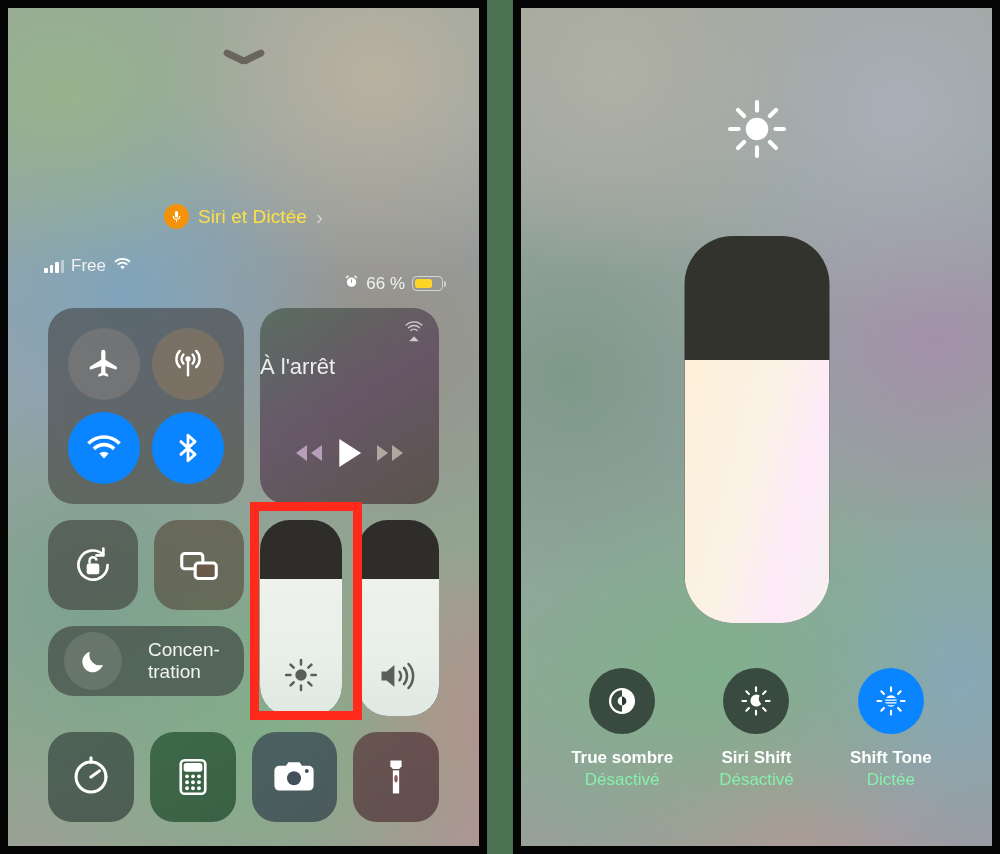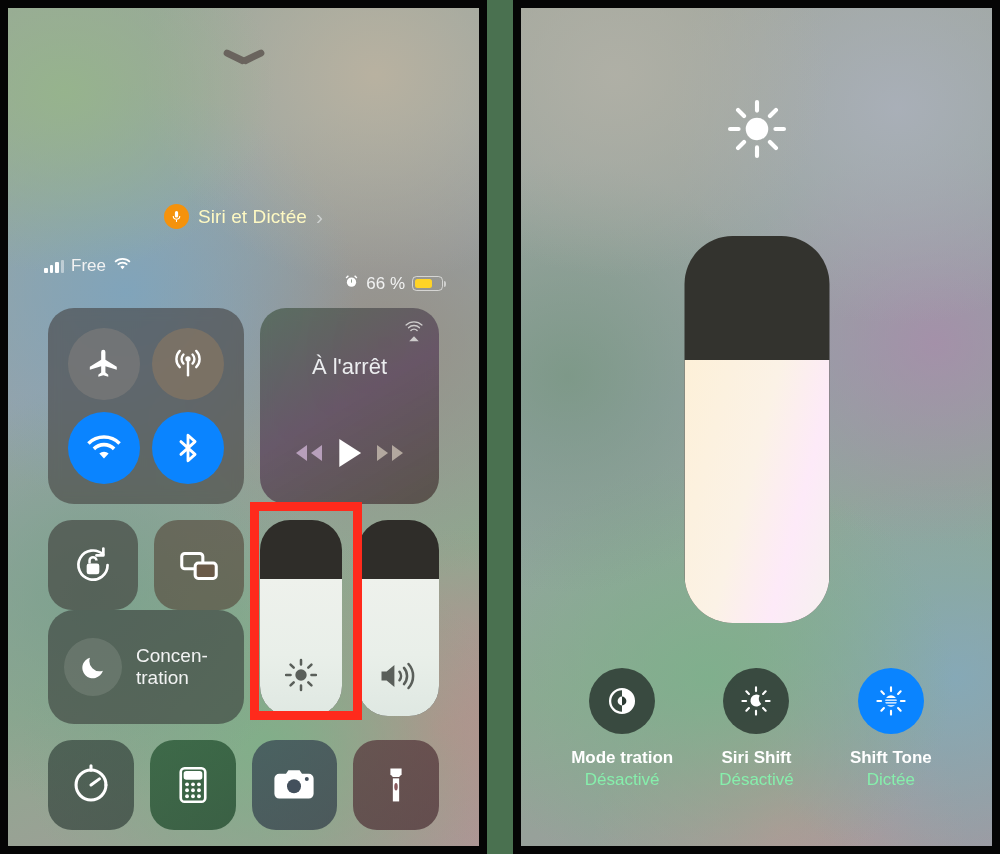--- a/index.html
+++ b/index.html
@@ -57,21 +57,21 @@
   .grabber::after  { right: 0; transform: rotate(-26deg); transform-origin: right center; }
 
   .siri-row {
     position: absolute; left: 0; right: 0; top: 196px;
     display: flex; align-items: center; justify-content: center; gap: 9px;
   }
   .siri-badge {
     width: 25px; height: 25px; border-radius: 50%; background: #f5920b;
     display: flex; align-items: center; justify-content: center; flex: 0 0 auto;
   }
-  .siri-label { color: #fef9c3; font-size: 19px; letter-spacing: .1px; }
+  .siri-label { color: #fde047; font-size: 19px; letter-spacing: .1px; }
   .siri-chev { color: #cdd0cf; font-size: 21px; line-height: 1; }
 
   .statusbar {
     position: absolute; left: 0; right: 0; top: 246px; height: 24px;
     display: flex; align-items: center; padding: 0 36px;
     color: #f1f2f2; font-size: 17px;
   }
   .sb-left { display: flex; align-items: center; gap: 7px; }
   .sb-right { margin-left: auto; display: flex; align-items: center; gap: 7px; margin-top: 35px; }
   .bars { display: flex; align-items: flex-end; gap: 2px; height: 13px; }
@@ -103,44 +103,44 @@
   .cbtn {
     border-radius: 50%; display: flex; align-items: center; justify-content: center;
   }
   .cbtn.off-a { background: rgba(132,128,124,.55); }
   .cbtn.off-b { background: rgba(150,124,96,.5); }
   .cbtn.on { background: #0a84ff; }
 
   
   .media {
     flex: 1; height: 196px; position: relative;
-    display: flex; flex-direction: column; align-items: center;
+    display: flex; flex-direction: column; align-items: flex-start;
     background: linear-gradient(150deg, rgba(70,92,72,.72) 0%, rgba(86,62,88,.72) 48%, rgba(74,62,56,.78) 100%);
   }
   .airplay { position: absolute; right: 14px; top: 13px; opacity: .8; }
   .media-title { margin-top: 46px; color: #eceef0; font-size: 22px; }
   .media-ctrls {
     position: absolute; left: 0; right: 0; bottom: 30px;
     display: flex; align-items: center; justify-content: space-around; padding: 0 26px;
   }
 
   
   .row2 { display: flex; gap: 16px; margin-top: 16px; align-items: flex-start; }
   .left-col { width: 196px; }
   .sq-row { display: flex; gap: 16px; }
   .sq {
     width: 90px; height: 90px; border-radius: 24px;
     display: flex; align-items: center; justify-content: center;
   }
   .sq.a { background: rgba(62,60,56,.62); }
   .sq.b { background: rgba(84,70,56,.62); }
   .focus {
-    width: 196px; height: 114px; border-radius: 26px;
+    margin-top: 16px; width: 196px; height: 70px; border-radius: 26px;
     background: rgba(56,62,58,.62);
-    display: flex; align-items: center; gap: 14px; padding: 0 16px;
+    display: flex; align-items: center; gap: 26px; padding: 0 16px;
   }
   .focus-circ {
     width: 58px; height: 58px; border-radius: 50%; background: rgba(150,160,150,.3);
     display: flex; align-items: center; justify-content: center; flex: 0 0 auto;
   }
   .focus-txt { color: #f2f3f3; font-size: 19px; line-height: 1.15; }
 
   .slider {
     width: 90px; height: 196px; border-radius: 30px; position: relative;
     overflow: hidden; background: #2f2d29;
@@ -421,21 +421,21 @@
     <div class="opts">
       <div class="opt">
         <span class="opt-circ">
           <svg width="34" height="34" viewBox="0 0 24 24">
             <circle cx="12" cy="12" r="8.4" fill="none" stroke="#fff" stroke-width="1.6"></circle>
             <path d="M12 3.6a8.4 8.4 0 0 1 0 16.8z" fill="#fff"></path>
             <circle cx="12" cy="12" r="3.1" fill="#fff"></circle>
             <path d="M12 8.9a3.1 3.1 0 0 1 0 6.2z" fill="#2a3a32"></path>
           </svg>
         </span>
-        <span class="opt-name">Mode tration</span>
+        <span class="opt-name">True sombre</span>
         <span class="opt-state">Désactivé</span>
       </div>
 
       <div class="opt">
         <span class="opt-circ">
           <svg width="34" height="34" viewBox="0 0 24 24" fill="none" stroke="#fff" stroke-width="1.5" stroke-linecap="round">
             <path d="M14.6 8.2a4.2 4.2 0 1 0 1.1 5.9 5 5 0 0 1-1.1-5.9z" fill="#fff" stroke="none"></path>
             <path d="M12 2.4v2.6M12 19v2.6M2.4 12H5M19 12h2.6M5.2 5.2 7 7M17 17l1.8 1.8M18.8 5.2 17 7M7 17l-1.8 1.8"></path>
           </svg>
         </span>

